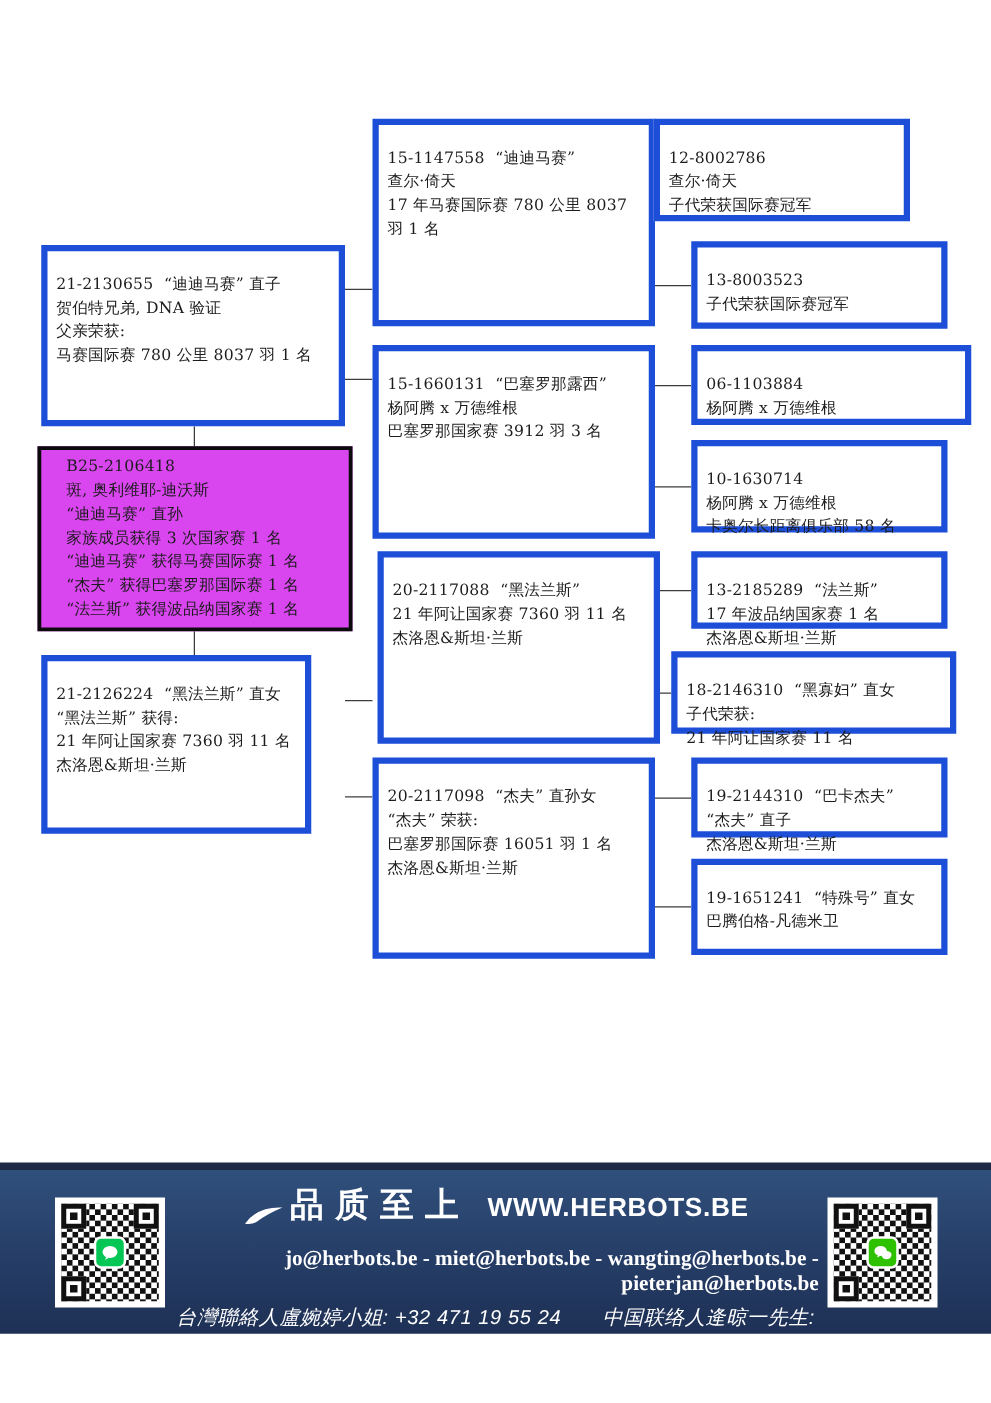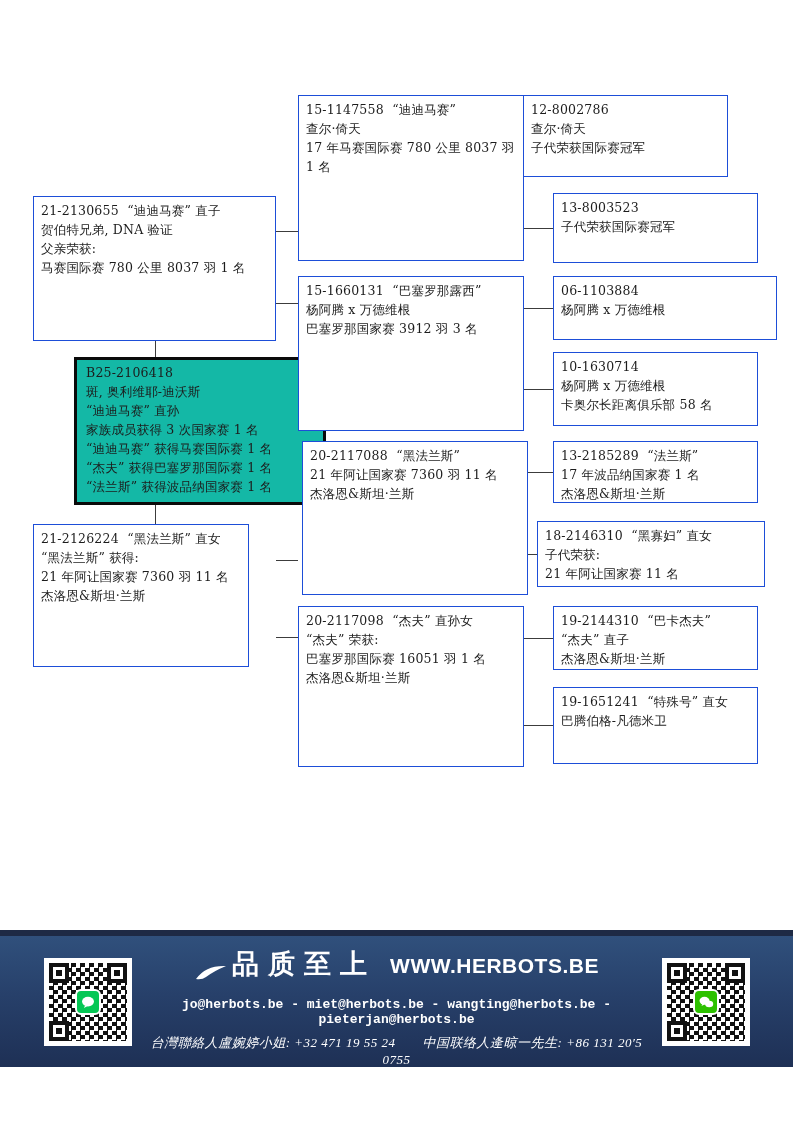--- a/index.html
+++ b/index.html
@@ -7,36 +7,35 @@
     position:relative;
     width:793px;height:1122px;
     background:#ffffff;
     font-family:"DejaVu Serif", serif;
     overflow:hidden;
   }
   .connectors{position:absolute;left:0;top:0;width:793px;height:1122px;pointer-events:none;}
   .pbox{
     position:absolute;
     background:#ffffff;
-    border:1px solid #1d4ed8;
+    border:5px solid #1d4ed8;
     box-sizing:border-box;
-    padding:4px 7px;
+    padding:16px 7px;
     color:#1c1c1c;
   }
   .pbox .tline{
     font-size:12.5px;
     line-height:19px;
     white-space:pre-wrap;
     letter-spacing:0.2px;
   }
   .pbox.highlight{
-    background:#14b8a6;
+    background:#d946ef;
     border:3px solid #0a0a0a;
-    padding:3px 9px;
-    margin-left:44px;
+    padding:3px 20px;
   }
   
   .footer{
     position:absolute;
     left:0;top:930px;width:793px;height:137px;
     box-sizing:border-box;
     border-top:6px solid #1e2a45;
     background:linear-gradient(180deg,#30507c 0%,#27406a 45%,#1e3055 100%);
     color:#ffffff;
   }
@@ -58,28 +57,29 @@
   .slogan{
     font-family:"DejaVu Serif", serif;
     font-size:27px;letter-spacing:9px;
     font-weight:bold;
   }
   .site{
     font-family:"Liberation Sans", sans-serif;
     font-weight:bold;font-size:21px;letter-spacing:0.5px;
   }
   .emails{
-    font-family:Liberation Mono, monospace;
-    font-weight:bold;font-size:13px;
+    font-family:Liberation Serif, serif;
+    font-weight:bold;font-size:17px;
     margin-top:1px;
+    text-align:right;
   }
   .contacts{
-    font-family:Liberation Serif, serif;
+    font-family:Liberation Sans, sans-serif;
     font-style:italic;
-    font-size:13px;letter-spacing:0.5px;
+    font-size:16px;letter-spacing:0.5px;
     margin-top:7px;
   }
   .tagline{
     font-family:"DejaVu Serif", serif;
     font-style:italic;
     font-size:17.5px;letter-spacing:2px;
     margin-top:7px;
   }
   
   .qr{

